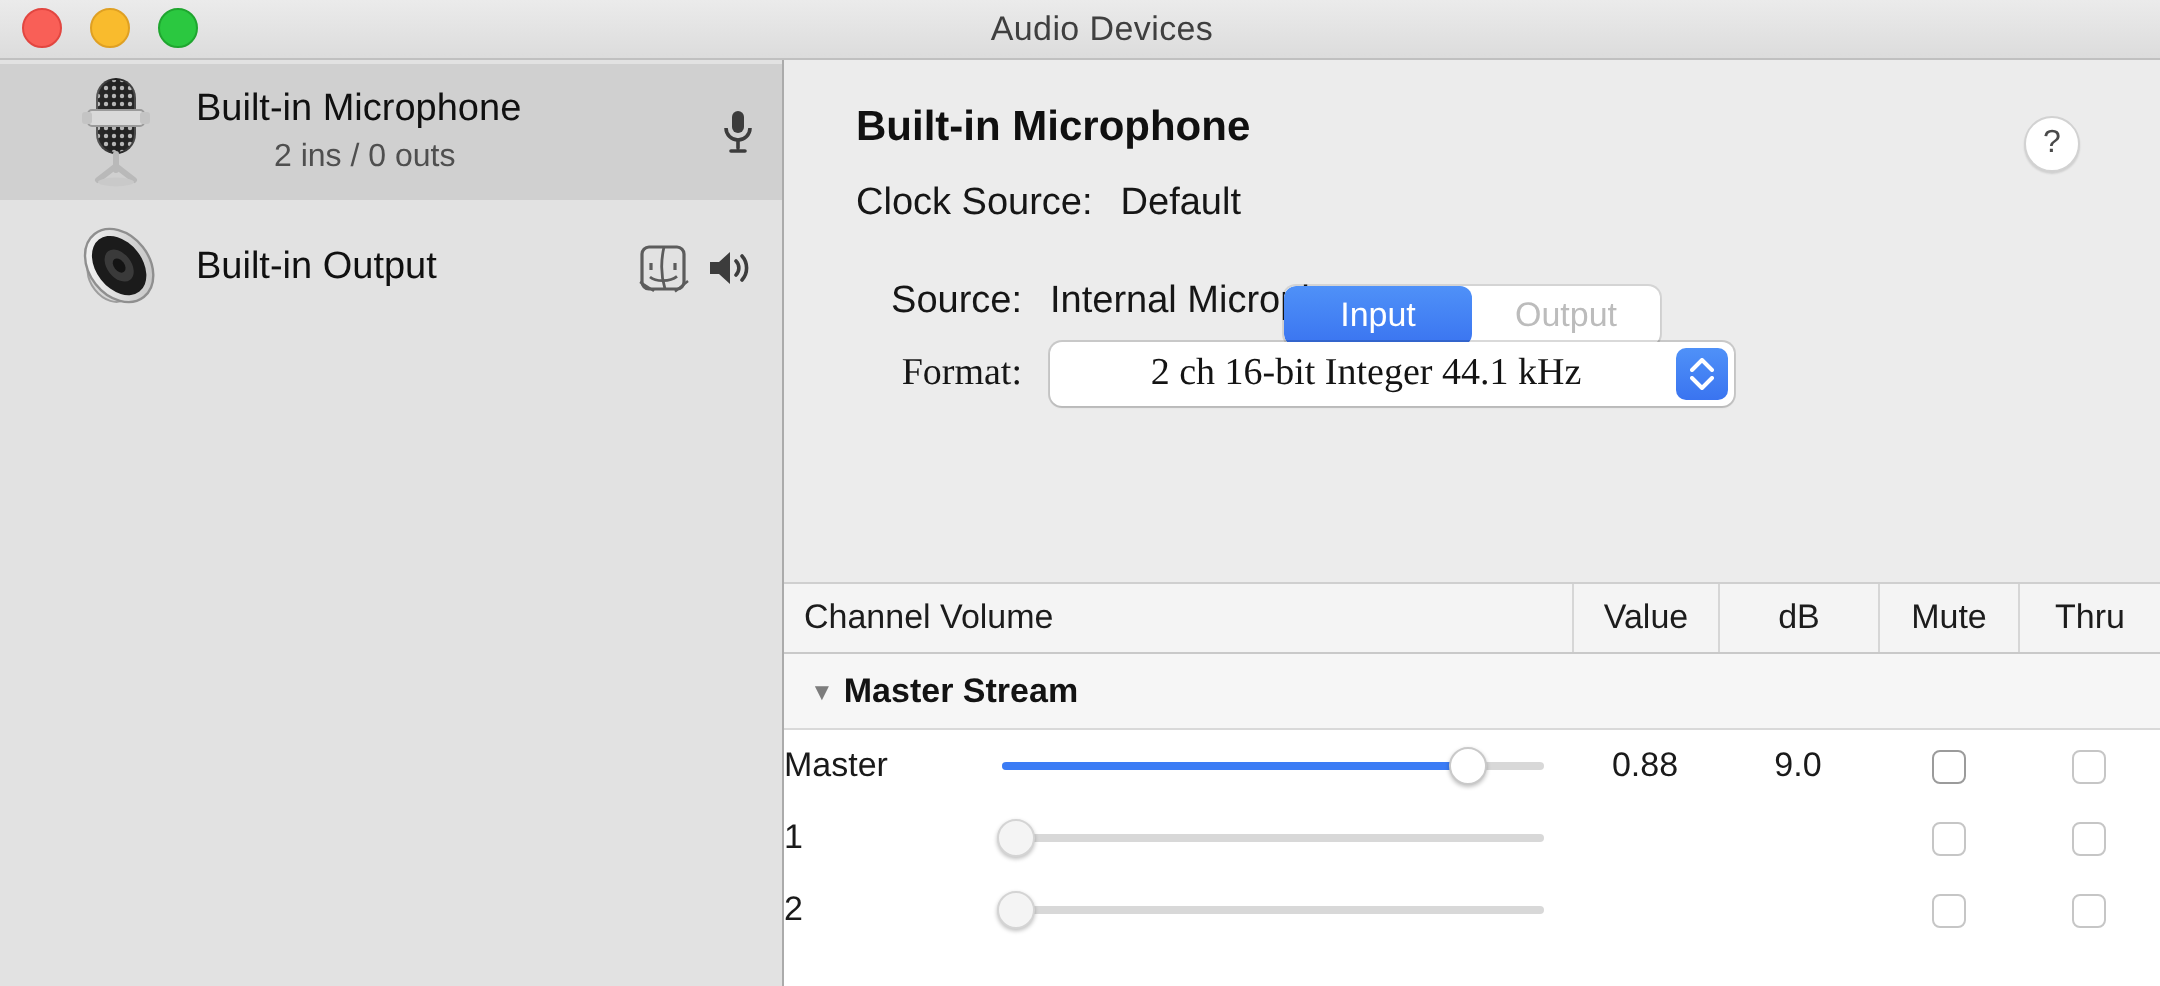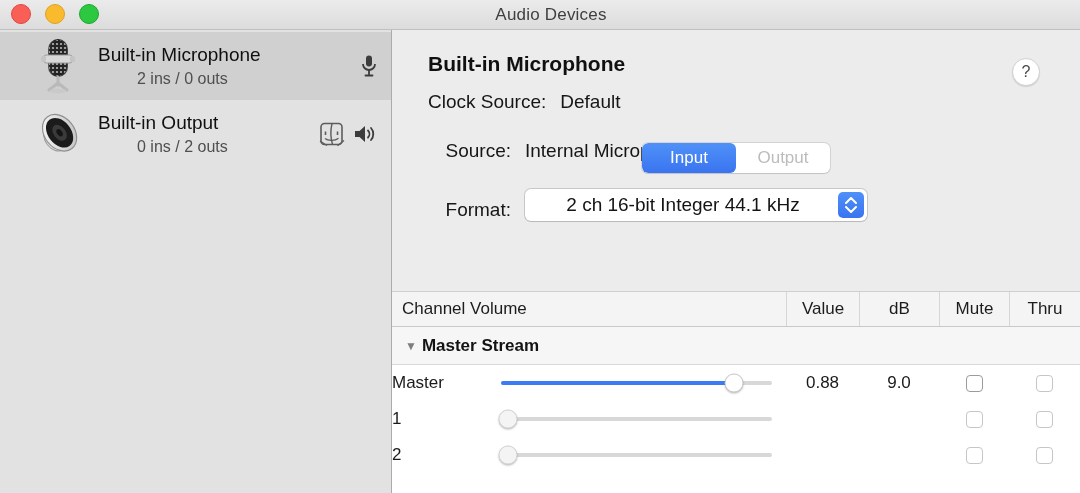--- a/index.html
+++ b/index.html
@@ -56,23 +56,23 @@
   .seg{
     position:absolute;top:113px;left:50%;transform:translateX(-50%);
     display:flex;height:30px;border-radius:6px;background:#fff;
     box-shadow:0 0 0 1px rgba(0,0,0,.10),0 1px 1px rgba(0,0,0,.08);
     overflow:hidden;font-size:17px;
   }
   .seg-btn{display:flex;align-items:center;justify-content:center;padding:0 8px;min-width:94px;}
   .seg-btn.on{background:linear-gradient(#4f91f8,#3a74f0);color:#fff;font-weight:500;border-radius:6px;}
   .seg-btn.off{color:#bcbcbc;}
   
-  .field-row{display:flex;align-items:flex-end;margin-left:0;}
+  .field-row{display:flex;align-items:center;margin-left:0;}
   .field-row.source{margin-top:27px;}
-  .field-row.format{margin-top:27px;}
+  .field-row.format{margin-top:9px;font-family:Liberation Serif, serif;}
   .field-lbl{width:83px;text-align:right;font-size:19px;color:#161616;flex:none;}
   .field-val{margin-left:14px;font-size:19px;color:#161616;}
   .dropdown{
     margin-left:14px;width:342px;height:32px;background:#fff;border-radius:6px;
     box-shadow:0 0 0 1px rgba(0,0,0,.15),0 1px 1px rgba(0,0,0,.08);
     display:flex;align-items:center;position:relative;
   }
   .dropdown-text{flex:1;text-align:center;font-size:19px;color:#141414;padding-right:26px;}
   .stepper{
     position:absolute;right:3px;top:3px;width:26px;height:26px;border-radius:5px;
@@ -178,21 +178,20 @@
               <ellipse cx="22" cy="29" rx="9" ry="13" fill="#d6d6d6" stroke="#9e9e9e"></ellipse>
               <ellipse cx="30" cy="27" rx="15" ry="20" fill="url(#rim)" stroke="#8f8f8f" stroke-width="1.2"></ellipse>
               <ellipse cx="30" cy="27" rx="11.5" ry="16.5" fill="#1b1b1b"></ellipse>
               <ellipse cx="30" cy="27" rx="6" ry="9" fill="#3a3a3a"></ellipse>
               <ellipse cx="30" cy="27" rx="2.6" ry="4" fill="#141414"></ellipse>
             </g>
           </svg>
         </div>
         <div class="dev-text">
           <div class="dev-name">Built-in Output</div>
-          <div class="dev-detail">0 ins / 2 outs</div>
         </div>
         <div class="dev-badges">
           <svg width="26" height="26" viewBox="0 0 26 26">
             <rect x="2" y="2.5" width="21" height="21" rx="3.5" fill="none" stroke="#5c5c5c" stroke-width="1.6"></rect>
             <path d="M13 2.5 C11.5 9 11.5 17 13.5 23.5" fill="none" stroke="#5c5c5c" stroke-width="1.4"></path>
             <path d="M6.5 10.5 L6.5 14 M18.5 10.5 L18.5 14" stroke="#5c5c5c" stroke-width="1.6"></path>
             <path d="M6 17.5 C9 20 16 20 19.5 17.2" fill="none" stroke="#5c5c5c" stroke-width="1.4"></path>
             <path d="M1 20 L8 24.5 M25 19.5 L18.5 24.8" stroke="#5c5c5c" stroke-width="1.2"></path>
           </svg>
           <svg width="24" height="22" viewBox="0 0 24 22">

